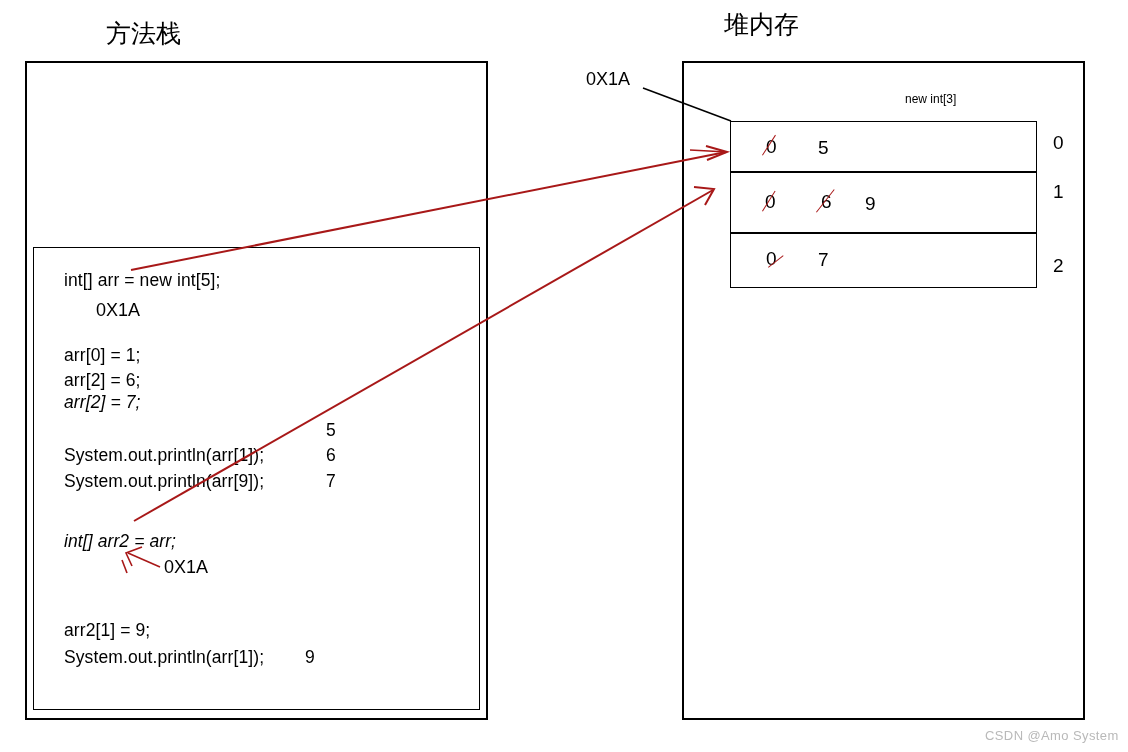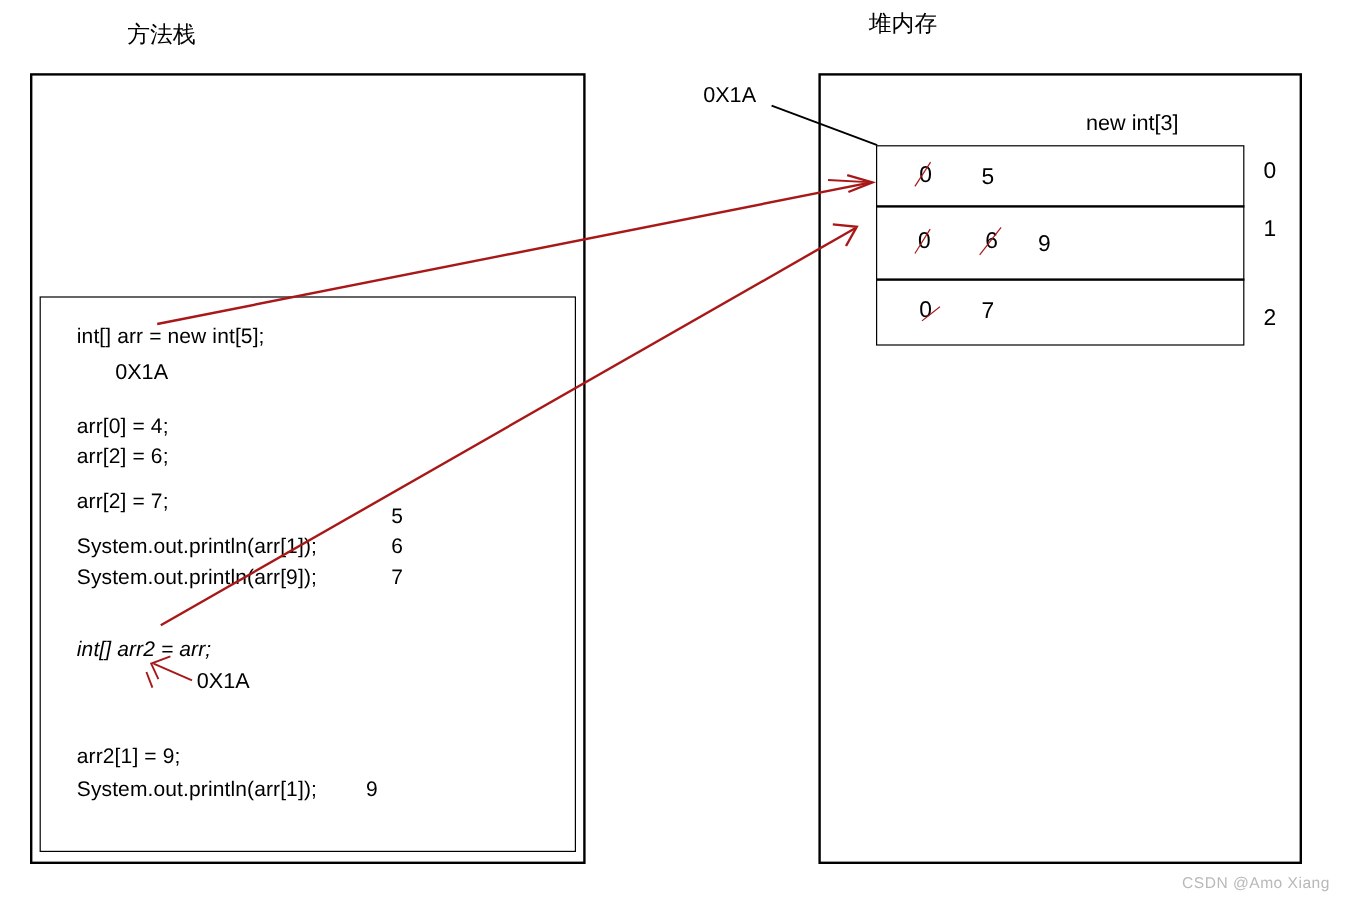--- a/index.html
+++ b/index.html
@@ -16,22 +16,22 @@
     overflow: hidden;
   }
   .lbl {
     position: absolute;
     color: #000000;
     white-space: nowrap;
     line-height: 1;
   }
   
   .section-title {
-    font-size: 19px;
-    font-family: Liberation Mono, monospace;
+    font-size: 25px;
+    font-family: Liberation Serif, serif;
   }
   #stack-title { left: 106px; top: 21px; }
   #heap-title  { left: 724px; top: 12px; text-align: center; }
 
   
   .box {
     position: absolute;
     border: 2px solid #000000;
     box-sizing: border-box;
     background: transparent;
@@ -73,21 +73,21 @@
     font-family: "Liberation Sans", sans-serif;
     color: #000000;
   }
   .strike {
     position: absolute;
     background: #a81818;
     height: 1px;
     transform-origin: 0 0;
   }
   .index-lbl { font-size: 19px; }
-  #new-int-label { left: 905px; top: 93px; font-size: 18px; }
+  #new-int-label { left: 905px; top: 93px; font-size: 12px; }
 
   
   .addr { font-size: 18px; font-family: "Liberation Sans", sans-serif; }
   #addr-heap   { left: 586px; top: 70px; }
   #addr-stack1 { left: 96px;  top: 301px; }
   #addr-stack2 { left: 164px; top: 558px; }
 
   
   #arrow-layer {
     position: absolute;
@@ -116,23 +116,23 @@
 
   <div class="lbl section-title" id="heap-title">堆内存</div>
 
   <div class="box" id="stack-outer-box"></div>
   <div class="box" id="stack-frame-box"></div>
 
   <div class="lbl code" style="left:64px; top:272px;">int[] arr = new int[5];</div>
 
   <div class="lbl addr" id="addr-stack1">0X1A</div>
 
-  <div class="lbl code" style="left:64px; top:347px;">arr[0] = 4;</div>
+  <div class="lbl code" style="left:64px; top:347px;">arr[0] = 1;</div>
   <div class="lbl code" style="left:64px; top:372px;">arr[2] = 6;</div>
-  <div class="lbl code" style="left:64px; top:409px;">arr[2] = 7;</div>
+  <div class="lbl code" style="left:64px; top:394px;font-style:italic;">arr[2] = 7;</div>
 
   <div class="lbl code-out" style="left:326px; top:422px;">5</div>
 
   <div class="lbl code" style="left:64px; top:447px;">System.out.println(arr[1]);</div>
   <div class="lbl code-out" style="left:326px; top:447px;">6</div>
 
   <div class="lbl code" style="left:64px; top:473px;">System.out.println(arr[9]);</div>
   <div class="lbl code-out" style="left:326px; top:473px;">7</div>
 
   <div class="lbl code" style="left:64px; top:533px;font-style:italic;">int[] arr2 = arr;</div>
@@ -185,15 +185,15 @@
       <polyline points="694,187 714,189 705,205" fill="none" stroke="#a81818" stroke-width="2" stroke-linejoin="miter"></polyline>
     </g>
 
     <g>
       <line x1="160" y1="567" x2="128" y2="553" stroke="#a81818" stroke-width="1.6"></line>
       <polyline points="142,547 126,553 132,566" fill="none" stroke="#a81818" stroke-width="1.6"></polyline>
       <line x1="122" y1="560" x2="127" y2="573" stroke="#a81818" stroke-width="1.6"></line>
     </g>
   </svg>
 
-  <div id="watermark">CSDN @Amo Xiang</div>
+  <div id="watermark">CSDN @Amo System</div>
 
 </div>
 
 </body></html>

